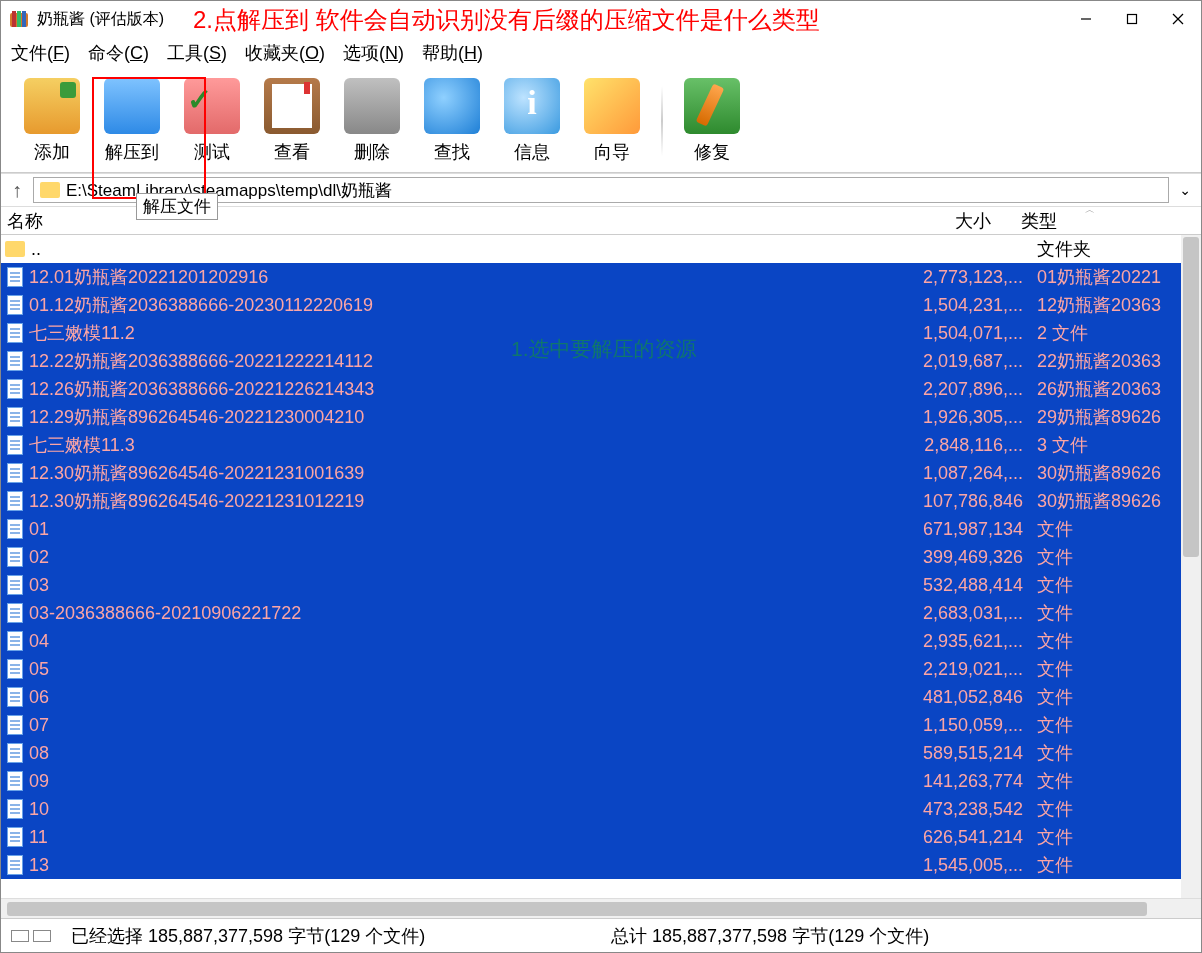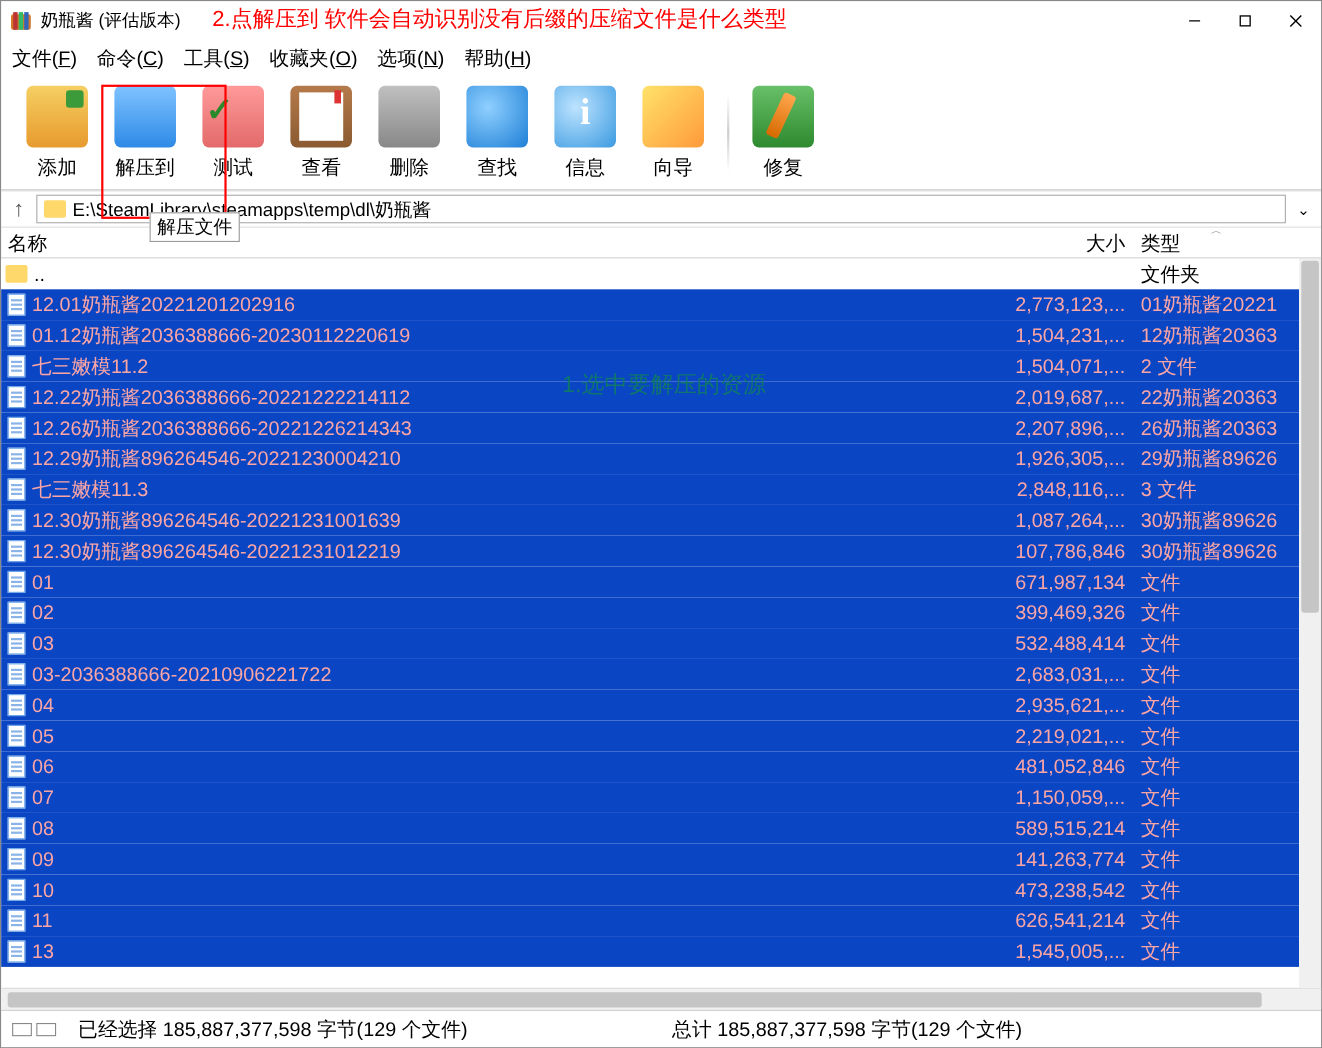--- a/index.html
+++ b/index.html
@@ -1,38 +1,38 @@
 <!DOCTYPE html>
 <html><head>
 <meta charset="utf-8">
 <style>
 * { margin:0; padding:0; box-sizing:border-box; }
 body { font-family:"Microsoft YaHei","Segoe UI",sans-serif; font-size:14px; background:#fff; width:1202px; height:953px; overflow:hidden; position:relative; }
 .window { width:1202px; height:953px; border:1px solid #888; display:flex; flex-direction:column; background:#fff; }
 .titlebar { height:36px; display:flex; align-items:center; padding:0 0 0 8px; position:relative; }
 .titlebar .app-icon { width:20px; height:20px; margin-right:8px; }
 .titlebar .title { font-size:16px; }
-.titlebar .annot1 { color:#ff0000; font-size:20px; position:absolute; left:192px; top:3px; }
+.titlebar .annot1 { color:#ff0000; font-size:24px; position:absolute; left:192px; top:3px; }
 .win-ctrls { position:absolute; right:0; top:0; height:36px; display:flex; }
 .win-ctrls div { width:46px; height:36px; display:flex; align-items:center; justify-content:center; font-size:14px; }
 .menubar { height:32px; display:flex; align-items:center; padding:0 10px; gap:18px; font-size:18px; }
 .menubar span u { text-decoration:underline; }
 .toolbar { height:104px; display:flex; align-items:center; padding:0 14px; gap:6px; border-bottom:1px solid #ccc; position:relative; }
 .toolbar .tbtn { width:74px; height:94px; display:flex; flex-direction:column; align-items:center; justify-content:flex-start; padding-top:4px; font-size:18px; position:relative; }
 .toolbar .tbtn .ico { width:56px; height:56px; border-radius:6px; margin-bottom:6px; }
 .toolbar .sep { width:2px; height:70px; background:linear-gradient(#fff,#ccc,#fff); margin:0 6px; }
 .tooltip-box { position:absolute; left:91px; top:8px; width:114px; height:122px; border:2px solid #ff0000; pointer-events:none; z-index:5; }
 .tooltip-label { position:absolute; left:135px; top:124px; background:#fff; border:1px solid #999; padding:1px 6px; font-size:17px; z-index:6; }
 .pathbar { height:34px; display:flex; align-items:center; padding:0 4px; border-top:1px solid #ddd; border-bottom:1px solid #ddd; }
 .pathbar .up-ico { width:24px; text-align:center; font-size:20px; color:#555; }
 .pathbar .path-field { flex:1; height:26px; border:1px solid #aaa; display:flex; align-items:center; padding:0 6px; margin:0 4px; background:#fff; }
 .pathbar .path-field .folder-ico { width:20px; height:16px; background:#ffd86b; border-radius:2px; margin-right:6px; display:inline-block; }
 .pathbar .path-field .txt { font-size:17px; }
 .pathbar .drop { width:24px; text-align:center; }
-.headers { height:28px; display:flex; align-items:center; border-bottom:1px solid #ccc; font-size:18px; }
+.headers { height:28px; display:flex; align-items:center; border-bottom:1px solid #ccc; font-size:18px;gap:16px; }
 .col-name { flex:1; padding-left:6px; }
 .col-size { width:124px; text-align:right; padding-right:8px; }
 .col-type { width:150px; padding-left:6px; position:relative; }
 .col-type .sort { position:absolute; top:-6px; left:50%; transform:translateX(-50%); font-size:10px; color:#888; }
 .filelist-wrap { flex:1; display:flex; overflow:hidden; position:relative; }
 .filelist { flex:1; overflow:hidden; }
 .annot2 { position:absolute; left:510px; top:100px; color:#0f766e; font-size:21px; z-index:10; mix-blend-mode:normal; }
 .row { height:28px; display:flex; align-items:center; font-size:18px; }
 .row.parent { background:#fff; color:#000; }
 .row.sel { background:#0a45c4; color:#fca5a5; }

